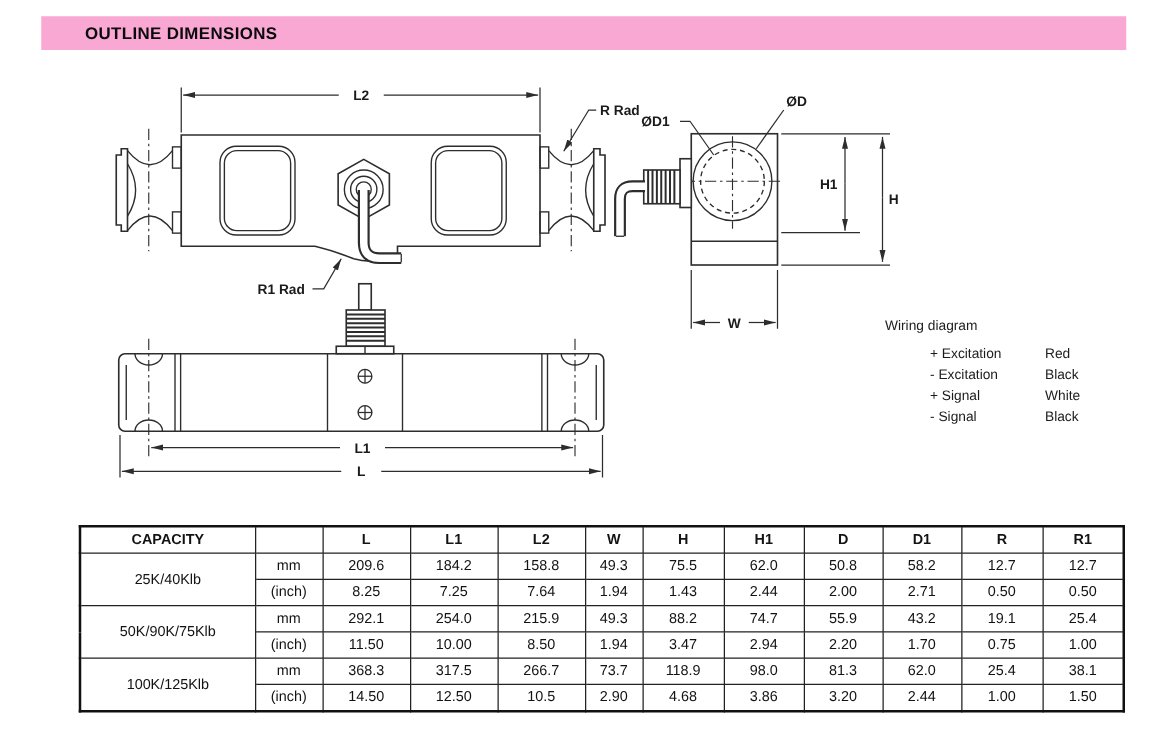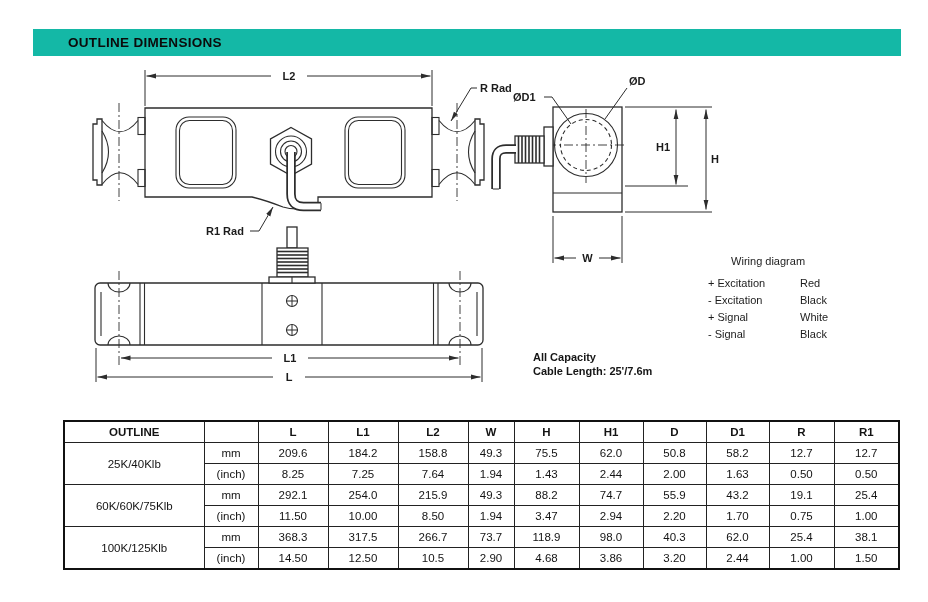--- a/index.html
+++ b/index.html
@@ -1,38 +1,38 @@
 <!DOCTYPE html>
 <html><head>
 <meta charset="utf-8">
 <style>
   html,body{margin:0;padding:0;background:#fff;}
   #page{position:relative;width:928px;height:602px;background:#ffffff;overflow:hidden;
         font-family:"Liberation Sans","DejaVu Sans",sans-serif;color:#111;}
   
-  .hdr{position:absolute;left:33px;top:13px;width:868px;height:27px;background:#14b8a6;margin-top:16px;}
+  .hdr{position:absolute;left:33px;top:13px;width:868px;height:27px;background:#f9a8d4;}
   .hdr .t{position:absolute;left:35px;top:0;line-height:27px;font-size:13.5px;font-weight:bold;
           letter-spacing:.3px;color:#0b0b0b;}
   
   svg.draw{position:absolute;left:0;top:0;width:928px;height:410px;}
   svg.draw text{font-family:"Liberation Sans","DejaVu Sans",sans-serif;font-size:11px;
                 font-weight:bold;fill:#1b1b1b;}
   .oln{fill:#ffffff;stroke:#2d2d2d;stroke-width:1.3;}
   .oln2{fill:none;stroke:#2d2d2d;stroke-width:1.1;}
   .dim{stroke:#2d2d2d;stroke-width:1;fill:none;}
   .cl{stroke:#2d2d2d;stroke-width:.9;fill:none;stroke-dasharray:9 3 2 3;}
   .dash{fill:none;stroke:#2d2d2d;stroke-width:1.1;stroke-dasharray:4 3;}
   .cableB{fill:none;stroke:#2d2d2d;stroke-width:9.5;}
   .cableW{fill:none;stroke:#ffffff;stroke-width:6;}
   .ridge{stroke:#2d2d2d;stroke-width:1.6;}
   
   .wiring{position:absolute;left:708px;top:255px;font-size:11px;color:#1c1c1c;}
-  .wiring .wt{margin-bottom:8px;text-align:center;}
+  .wiring .wt{margin-bottom:8px;}
   .wrow{line-height:17px;}
-  .wsig{display:inline-block;width:92px;}
+  .wsig{display:inline-block;width:92px;margin-left:36px;}
   
   .note{position:absolute;left:533px;top:351px;font-size:11px;font-weight:bold;
         line-height:13.5px;color:#151515;}
   
   .tblwrap{position:absolute;left:63px;top:420px;}
   table.dims{border-collapse:collapse;table-layout:fixed;width:835px;border:2px solid #111;}
   table.dims td,table.dims th{border:1px solid #222;padding:0;text-align:center;
         vertical-align:middle;font-size:11.5px;height:20px;color:#131313;}
   table.dims th{font-weight:bold;}
   table.dims td{font-weight:normal;}
@@ -207,44 +207,40 @@
       <span class="wsig">- Excitation</span><span>Black</span>
     </div>
     <div class="wrow">
       <span class="wsig">+ Signal</span><span>White</span>
     </div>
     <div class="wrow">
       <span class="wsig">- Signal</span><span>Black</span>
     </div>
   </div>
 
-  <div class="note">
-    <div>All Capacity</div>
-    <div>Cable Length: 25'/7.6m</div>
-  </div>
 
   <div class="tblwrap">
     <table class="dims">
       <colgroup>
         <col style="width:140px">
           <col style="width:54px">
           <col style="width:70px">
           <col style="width:70px">
         <col style="width:70px">
           <col style="width:46px">
           <col style="width:65px">
           <col style="width:64px">
         <col style="width:63px">
           <col style="width:63px">
           <col style="width:65px">
           <col style="width:65px">
       </colgroup>
       <tbody>
           <tr>
-        <th>OUTLINE</th>
+        <th>CAPACITY</th>
         <th></th>
         <th>L</th>
         <th>L1</th>
         <th>L2</th>
         <th>W</th>
         <th>H</th>
         <th>H1</th>
         <th>D</th>
         <th>D1</th>
         <th>R</th>
@@ -266,26 +262,26 @@
       </tr>
       <tr>
         <td>(inch)</td>
         <td>8.25</td>
         <td>7.25</td>
         <td>7.64</td>
         <td>1.94</td>
         <td>1.43</td>
         <td>2.44</td>
         <td>2.00</td>
-        <td>1.63</td>
+        <td>2.71</td>
         <td>0.50</td>
         <td>0.50</td>
       </tr>
       <tr>
-        <td rowspan="2">60K/60K/75Klb</td>
+        <td rowspan="2">50K/90K/75Klb</td>
         <td>mm</td>
         <td>292.1</td>
         <td>254.0</td>
         <td>215.9</td>
         <td>49.3</td>
         <td>88.2</td>
         <td>74.7</td>
         <td>55.9</td>
         <td>43.2</td>
         <td>19.1</td>
@@ -306,21 +302,21 @@
       </tr>
       <tr>
         <td rowspan="2">100K/125Klb</td>
         <td>mm</td>
         <td>368.3</td>
         <td>317.5</td>
         <td>266.7</td>
         <td>73.7</td>
         <td>118.9</td>
         <td>98.0</td>
-        <td>40.3</td>
+        <td>81.3</td>
         <td>62.0</td>
         <td>25.4</td>
         <td>38.1</td>
       </tr>
       <tr>
         <td>(inch)</td>
         <td>14.50</td>
         <td>12.50</td>
         <td>10.5</td>
         <td>2.90</td>

